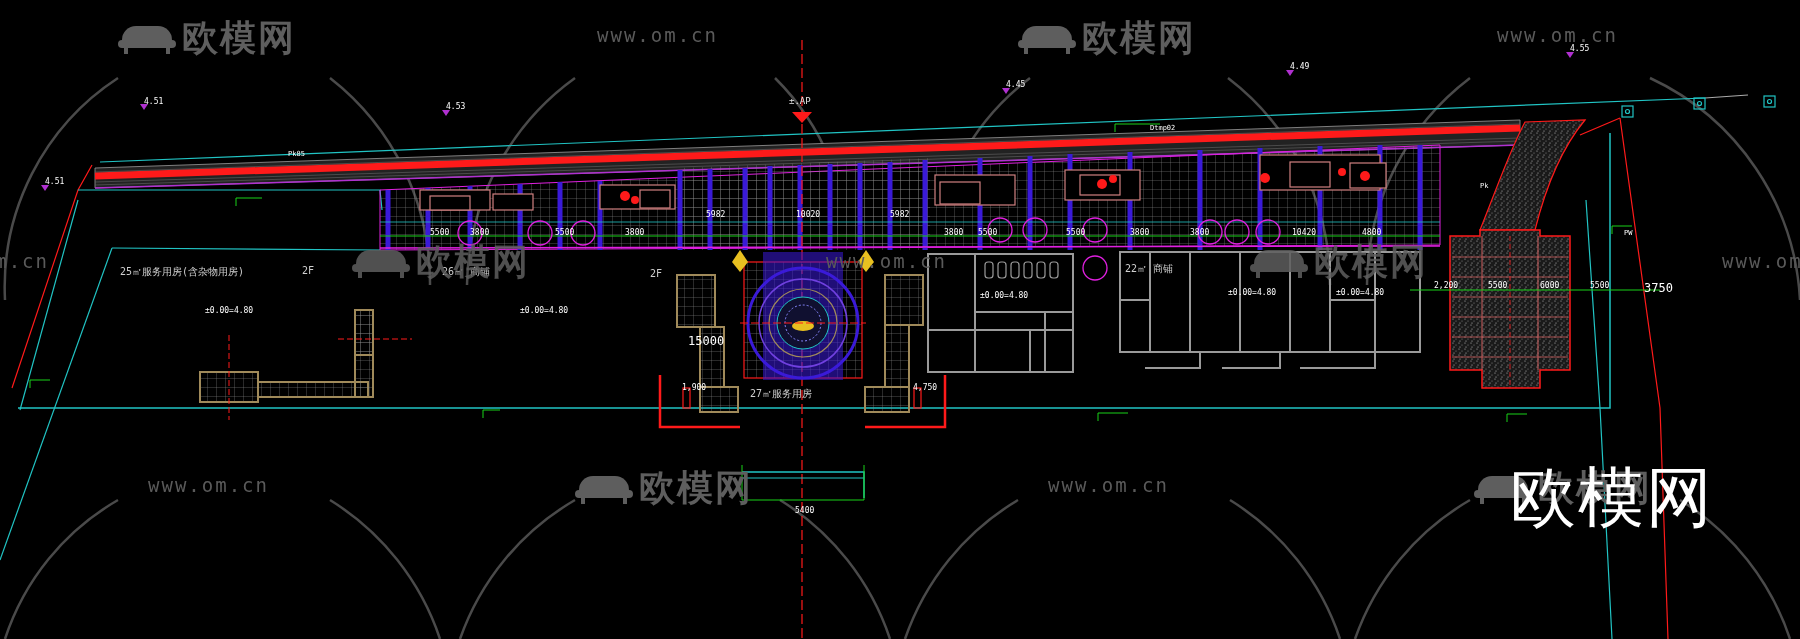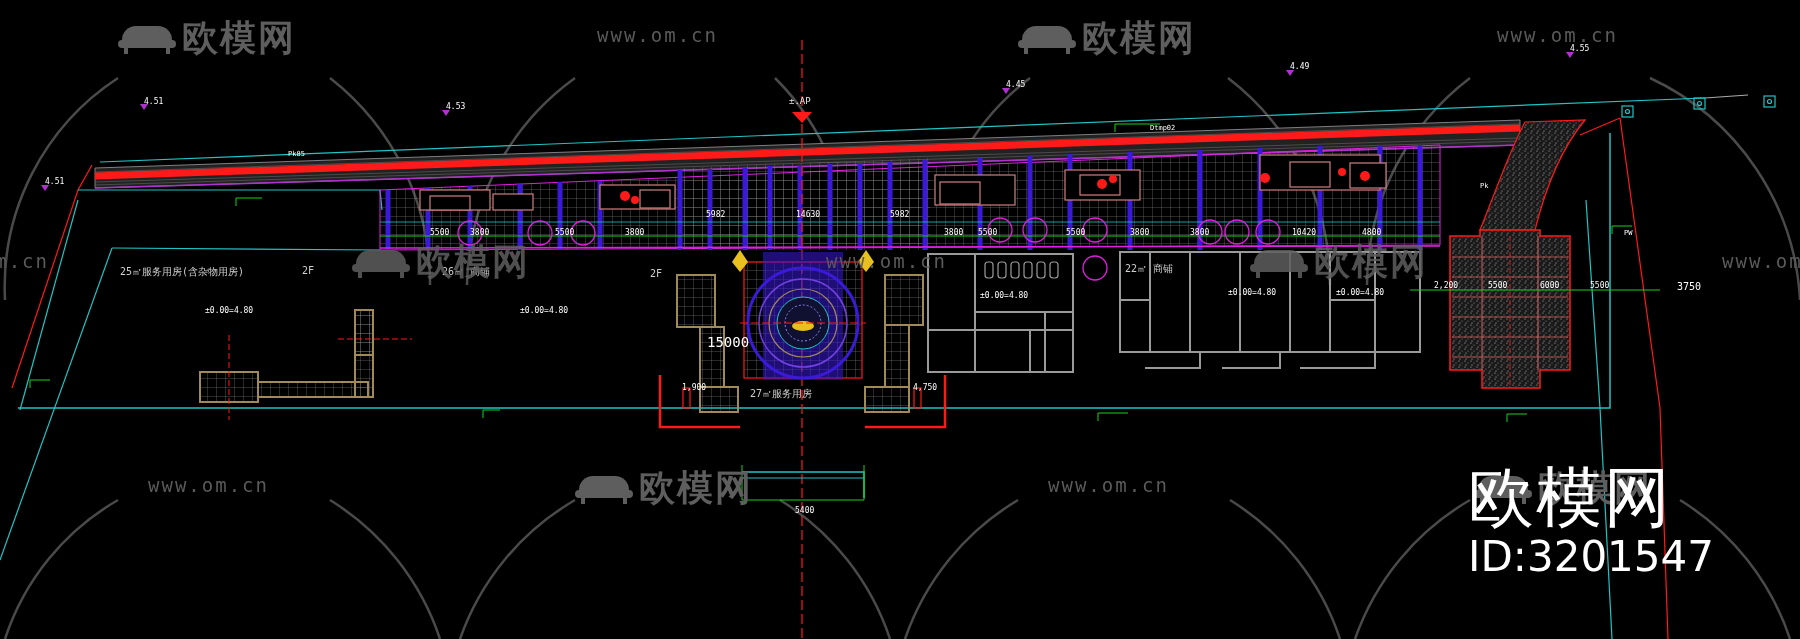--- a/index.html
+++ b/index.html
@@ -288,36 +288,36 @@
     <span class="lbl" style="left: 205px; top: 306px; color: rgb(255, 255, 255); font-size: 8px;">±0.00=4.80</span>
     <span class="lbl" style="left: 520px; top: 306px; color: rgb(255, 255, 255); font-size: 8px;">±0.00=4.80</span>
     <span class="lbl" style="left: 980px; top: 291px; color: rgb(255, 255, 255); font-size: 8px;">±0.00=4.80</span>
     <span class="lbl" style="left: 1228px; top: 288px; color: rgb(255, 255, 255); font-size: 8px;">±0.00=4.80</span>
     <span class="lbl" style="left: 1336px; top: 288px; color: rgb(255, 255, 255); font-size: 8px;">±0.00=4.80</span>
     <span class="lbl" style="left: 430px; top: 228px; color: rgb(255, 255, 255); font-size: 8px;">5500</span>
     <span class="lbl" style="left: 470px; top: 228px; color: rgb(255, 255, 255); font-size: 8px;">3800</span>
     <span class="lbl" style="left: 555px; top: 228px; color: rgb(255, 255, 255); font-size: 8px;">5500</span>
     <span class="lbl" style="left: 625px; top: 228px; color: rgb(255, 255, 255); font-size: 8px;">3800</span>
     <span class="lbl" style="left: 706px; top: 210px; color: rgb(255, 255, 255); font-size: 8px;">5982</span>
-    <span class="lbl" style="left: 796px; top: 210px; color: rgb(255, 255, 255); font-size: 8px;">14630</span>
+    <span class="lbl" style="left: 796px; top: 210px; color: rgb(255, 255, 255); font-size: 8px;">10020</span>
     <span class="lbl" style="left: 890px; top: 210px; color: rgb(255, 255, 255); font-size: 8px;">5982</span>
     <span class="lbl" style="left: 944px; top: 228px; color: rgb(255, 255, 255); font-size: 8px;">3800</span>
     <span class="lbl" style="left: 978px; top: 228px; color: rgb(255, 255, 255); font-size: 8px;">5500</span>
     <span class="lbl" style="left: 1066px; top: 228px; color: rgb(255, 255, 255); font-size: 8px;">5500</span>
     <span class="lbl" style="left: 1130px; top: 228px; color: rgb(255, 255, 255); font-size: 8px;">3800</span>
     <span class="lbl" style="left: 1190px; top: 228px; color: rgb(255, 255, 255); font-size: 8px;">3800</span>
     <span class="lbl" style="left: 1292px; top: 228px; color: rgb(255, 255, 255); font-size: 8px;">10420</span>
     <span class="lbl" style="left: 1362px; top: 228px; color: rgb(255, 255, 255); font-size: 8px;">4800</span>
     <span class="lbl" style="left: 1434px; top: 281px; color: rgb(255, 255, 255); font-size: 8px;">2,200</span>
     <span class="lbl" style="left: 1488px; top: 281px; color: rgb(255, 255, 255); font-size: 8px;">5500</span>
     <span class="lbl" style="left: 1540px; top: 281px; color: rgb(255, 255, 255); font-size: 8px;">6000</span>
     <span class="lbl" style="left: 1590px; top: 281px; color: rgb(255, 255, 255); font-size: 8px;">5500</span>
-    <span class="lbl" style="left: 1644px; top: 281px; color: rgb(255, 255, 255); font-size: 10px; margin-left: 33px;">3750</span>
+    <span class="lbl" style="left: 1644px; top: 281px; color: rgb(255, 255, 255); font-size: 12px;">3750</span>
     <span class="lbl" style="left: 795px; top: 506px; color: rgb(255, 255, 255); font-size: 8px;">5400</span>
-    <span class="lbl" style="left: 707px; top: 334px; color: rgb(255, 255, 255); font-size: 14px; text-align: center;">15000</span>
+    <span class="lbl" style="left: 688px; top: 334px; color: rgb(255, 255, 255); font-size: 12px; text-align: center;">15000</span>
     <span class="lbl" style="left: 682px; top: 383px; color: rgb(255, 255, 255); font-size: 8px;">1,900</span>
     <span class="lbl" style="left: 913px; top: 383px; color: rgb(255, 255, 255); font-size: 8px;">4,750</span>
     <span class="lbl" style="left: 288px; top: 150px; color: rgb(255, 255, 255); font-size: 7px;">Pk85</span>
     <span class="lbl" style="left: 1150px; top: 124px; color: rgb(255, 255, 255); font-size: 7px;">Dtmp02</span>
     <span class="lbl" style="left: 1624px; top: 229px; color: rgb(255, 255, 255); font-size: 7px;">PW</span>
     <span class="lbl" style="left: 1480px; top: 182px; color: rgb(255, 255, 255); font-size: 7px;">Pk</span>
     <span class="lbl" style="left: 789px; top: 96px;">±.AP</span>
   </div>
 
 <div class="wm-cn" style="left:118px;top:14px;">
@@ -378,14 +378,13 @@
 <div class="wm-url" style="left:597px;top:24px;">www.om.cn</div>
 <div class="wm-url" style="left:1497px;top:24px;">www.om.cn</div>
 <div class="wm-url" style="left:-72px;top:250px;">www.om.cn</div>
 <div class="wm-url" style="left:826px;top:250px;">www.om.cn</div>
 <div class="wm-url" style="left:1722px;top:250px;">www.om.cn</div>
 <div class="wm-url" style="left:148px;top:474px;">www.om.cn</div>
 <div class="wm-url" style="left:1048px;top:474px;">www.om.cn</div>
 
 <div class="brand">
   <div class="name">欧模网</div>
-  <div class="id">ID:3201547</div>
 </div>
 
 </body></html>

